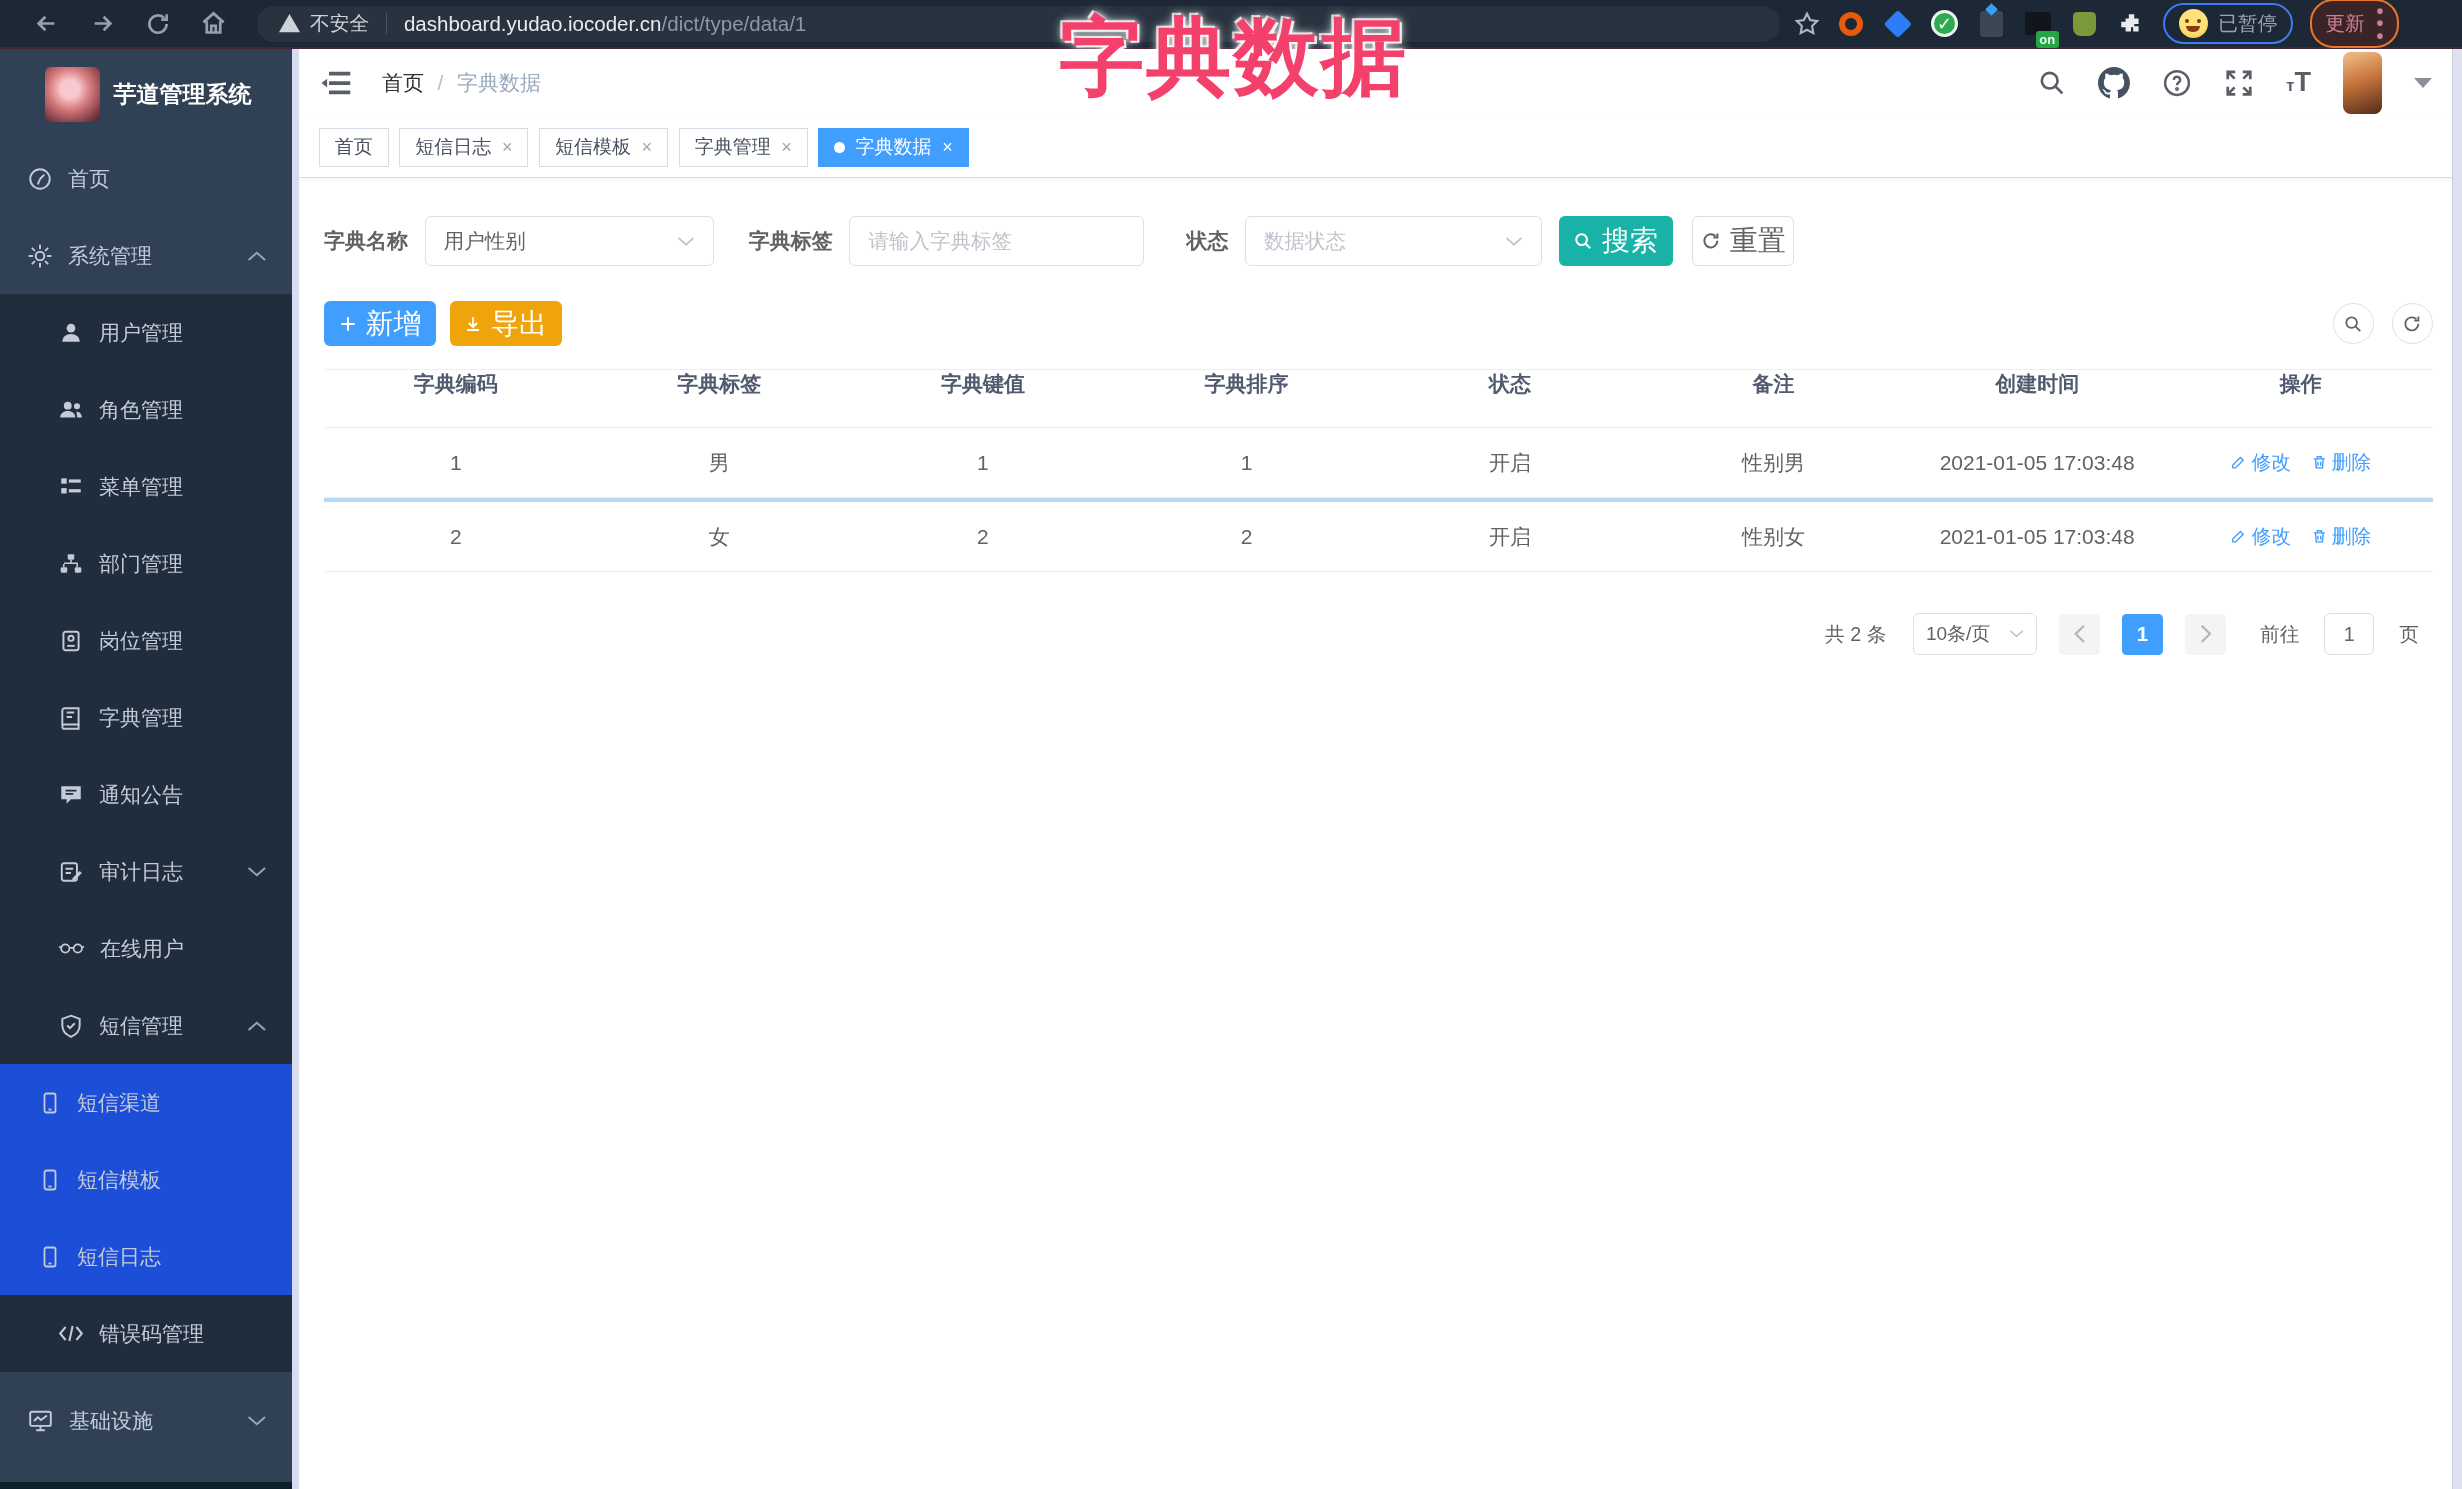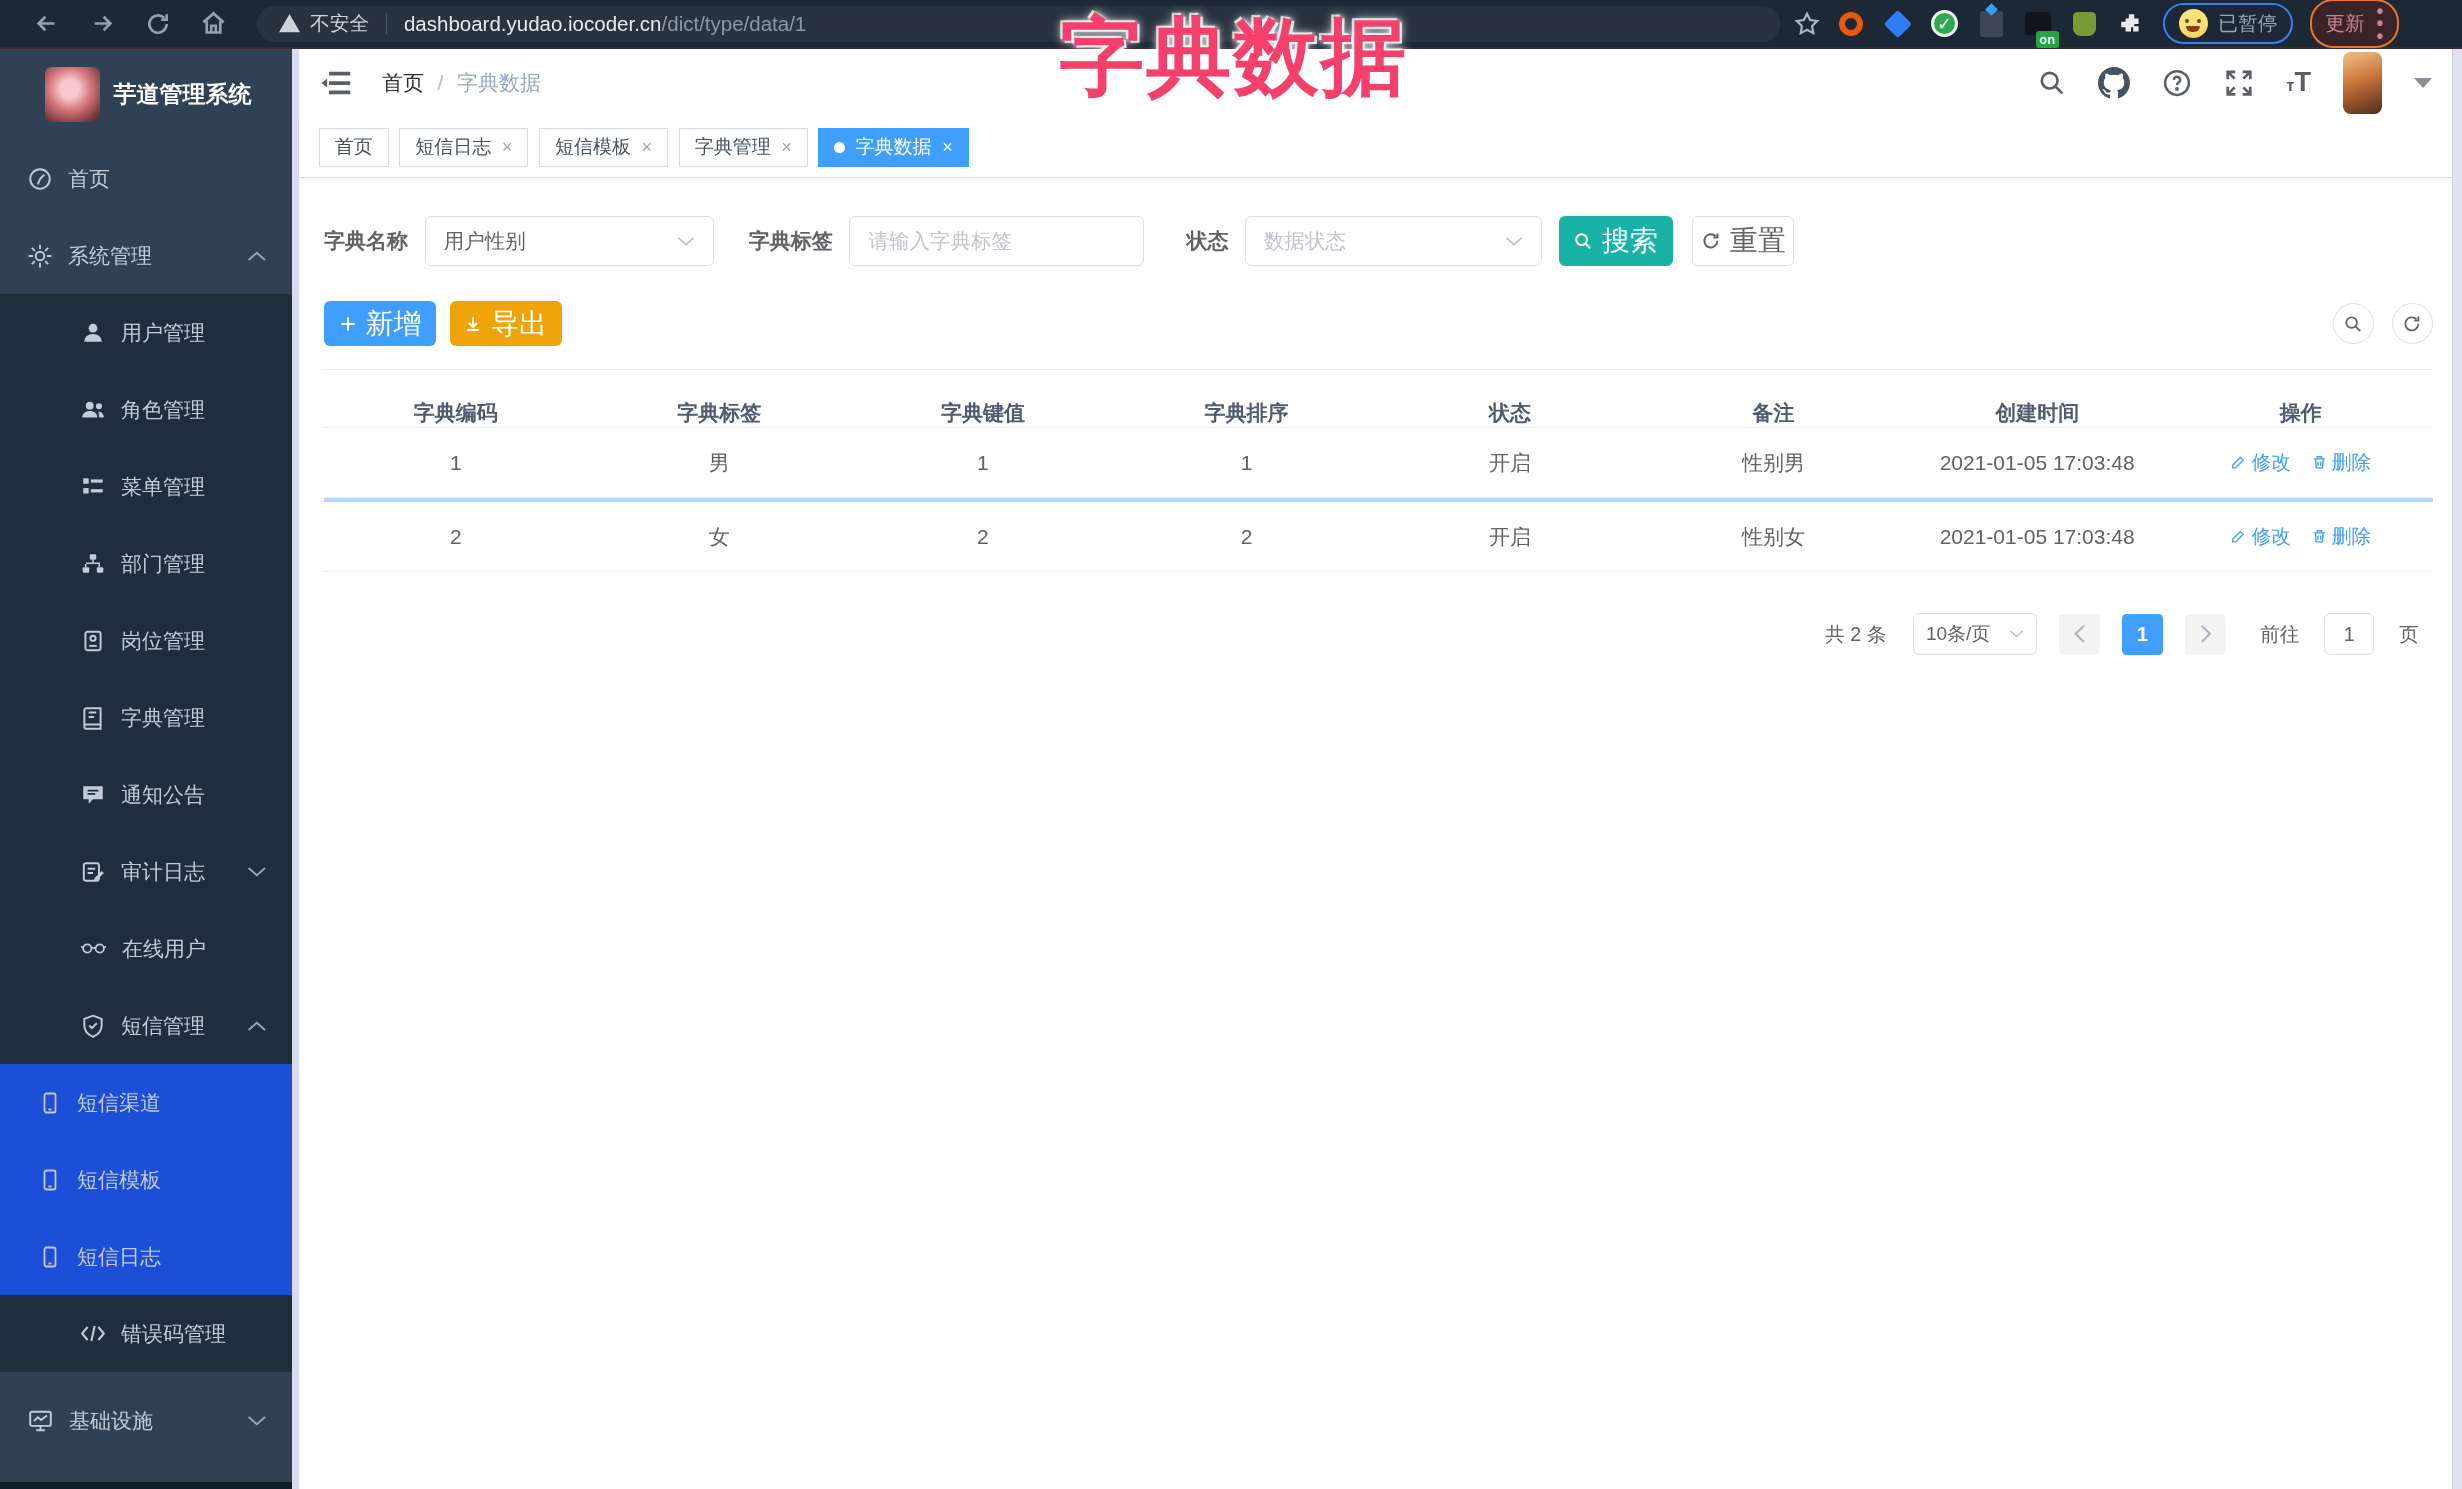--- a/index.html
+++ b/index.html
@@ -56,21 +56,21 @@
   .sidebar { width:299px; background:#304156; color:#c3cbd8; flex-shrink:0; position:relative; }
   .side-scroll { position:absolute; right:0; top:0; width:6.8px; height:100%; background:#d9dbee; }
   .logo-row { height:91px; display:flex; align-items:center; padding-left:45px; gap:13.6px; }
   .logo-img { width:55px; height:55px; border-radius:6px;
     background:radial-gradient(circle at 45% 40%, #f7c9cf 20%, #d97c7f 45%, #7c3b44 80%, #402430); }
   .logo-title { color:#fff; font-size:23px; font-weight:bold; }
   .s-item { height:77px; display:flex; align-items:center; cursor:pointer; }
   .s-item .s-ico { flex-shrink:0; }
   .s-label { font-size:21px; margin-left:15px; white-space:nowrap; }
   .lv1 { padding-left:27px; background:#304156; }
-  .lv2 { padding-left:80px; background:#1f2d3d; }
+  .lv2 { padding-left:58px; background:#1f2d3d; }
   .lv3 { padding-left:38px; background:#1d4ed8; }
   .chev { margin-left:auto; margin-right:32px; color:#9aa5b2; }
   .side-bottom { position:absolute; bottom:0; left:0; width:100%; height:7.6px; background:#0d1f28; }
 
   
   .main { flex:1; background:#fff; position:relative; }
   .main-scroll { position:absolute; right:0; top:0; width:9.8px; height:100%; background:#e0e1ef; border-left:0.8px solid #cbccdd; }
 
   .navbar { height:67px; display:flex; align-items:center; padding:0 30px 0 21px; }
   .hamburger { color:#5a5e66; margin-right:29px; display:flex; }
@@ -114,21 +114,21 @@
   
   .toolbar-row { display:flex; align-items:center; margin:35px 29.5px 0 25px; }
   .btn-add { background:#409eff; color:#fff; width:112px; height:45px; }
   .btn-export { background:#f0a40c; color:#fff; width:112px; height:45px; margin-left:13.6px; }
   .tool-right { margin-left:auto; display:flex; gap:18px; }
   .circle-btn { width:41px; height:41px; border-radius:50%; border:1.5px solid #dcdfe6; background:#fff;
     color:#606266; display:flex; align-items:center; justify-content:center; cursor:pointer; }
 
   
   .table { margin:23px 29.5px 0 25px; border-top:0.8px solid #ebeef5; }
-  .t-head { display:flex; height:58px; align-items:flex-end; border-bottom:0.8px solid #ebeef5; }
+  .t-head { display:flex; height:58px; align-items:flex-start; border-bottom:0.8px solid #ebeef5; }
   .t-head .cell { font-weight:bold; color:#515a6e; }
   .t-row { display:flex; height:70px; align-items:center; border-bottom:0.8px solid #ebeef5; }
   .cell { flex:1; text-align:center; font-size:21px; color:#606266; }
   .row-divider { height:3.8px; background:#b5daf6; }
   .ops { display:flex; justify-content:center; gap:19.7px; }
   .op-link { color:#409eff; display:inline-flex; align-items:center; gap:4.5px; font-size:19.7px; cursor:pointer; }
 
   
   .pager { display:flex; align-items:center; justify-content:flex-end; margin:41px 43px 0 0; gap:16px; }
   .pg-total { font-size:19.7px; color:#606266; margin-right:10.6px; }

